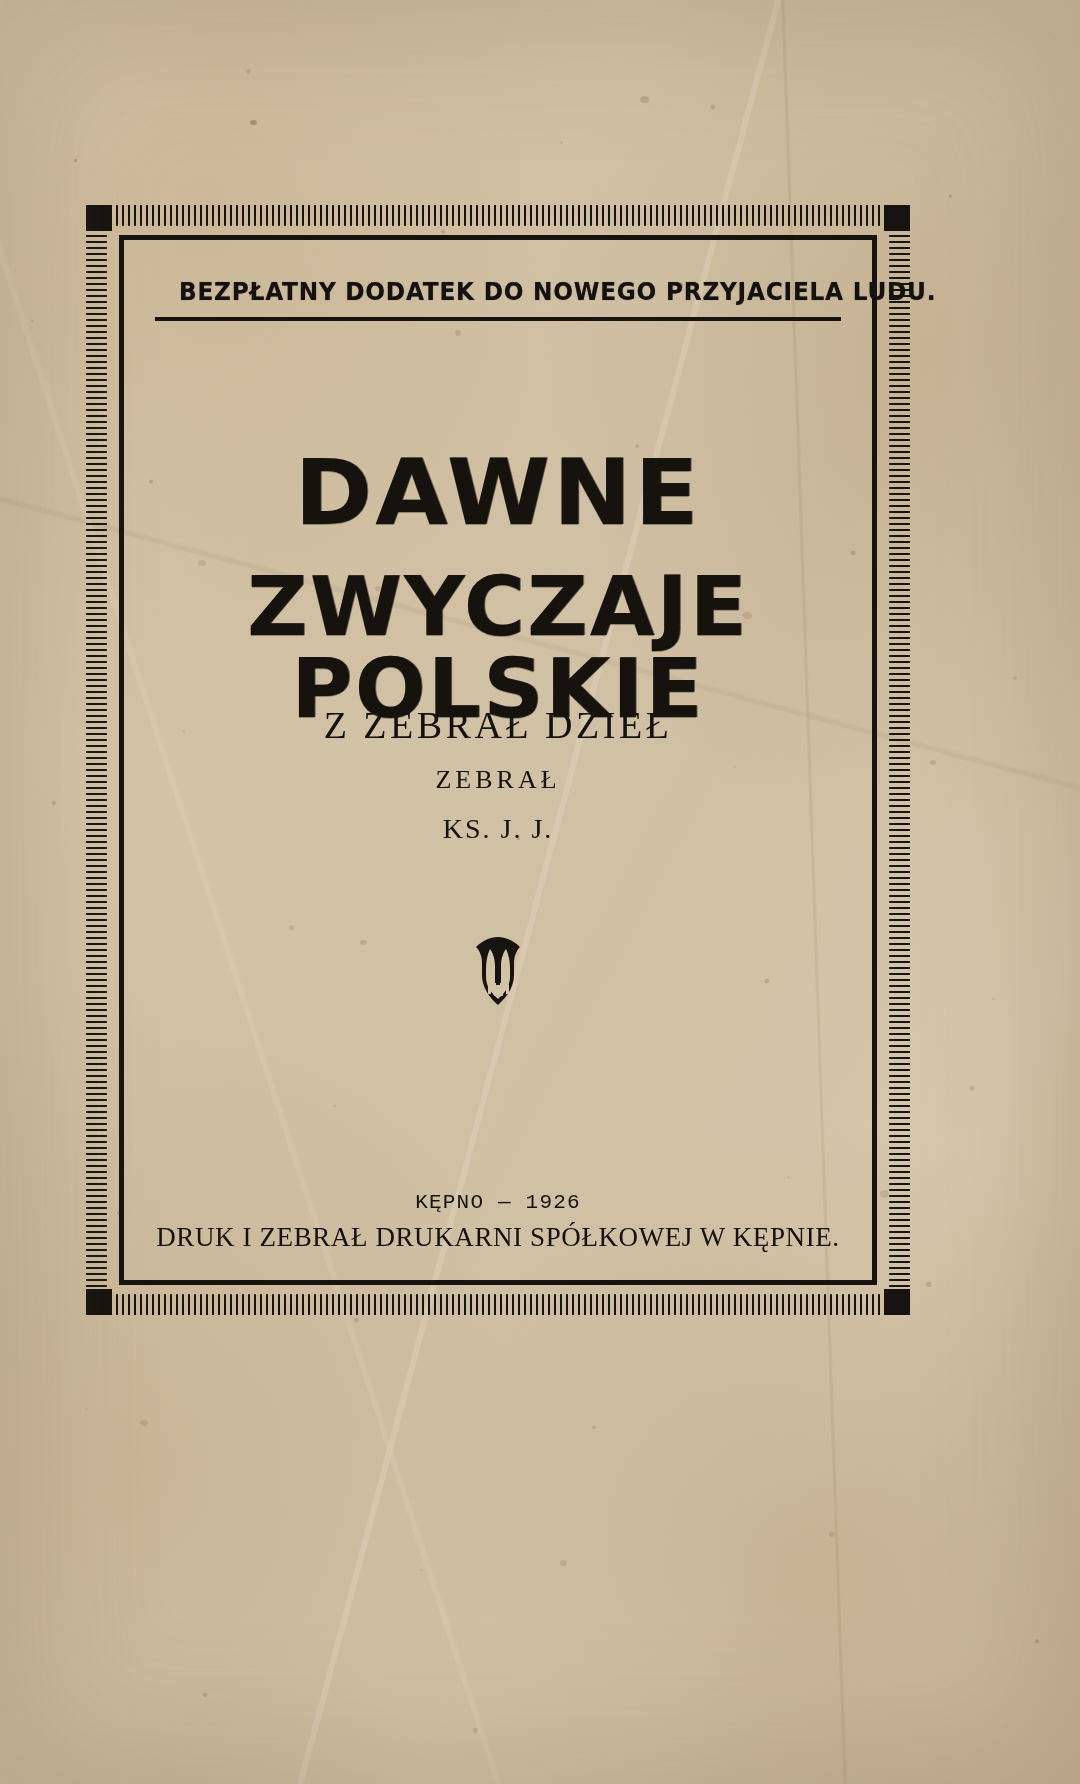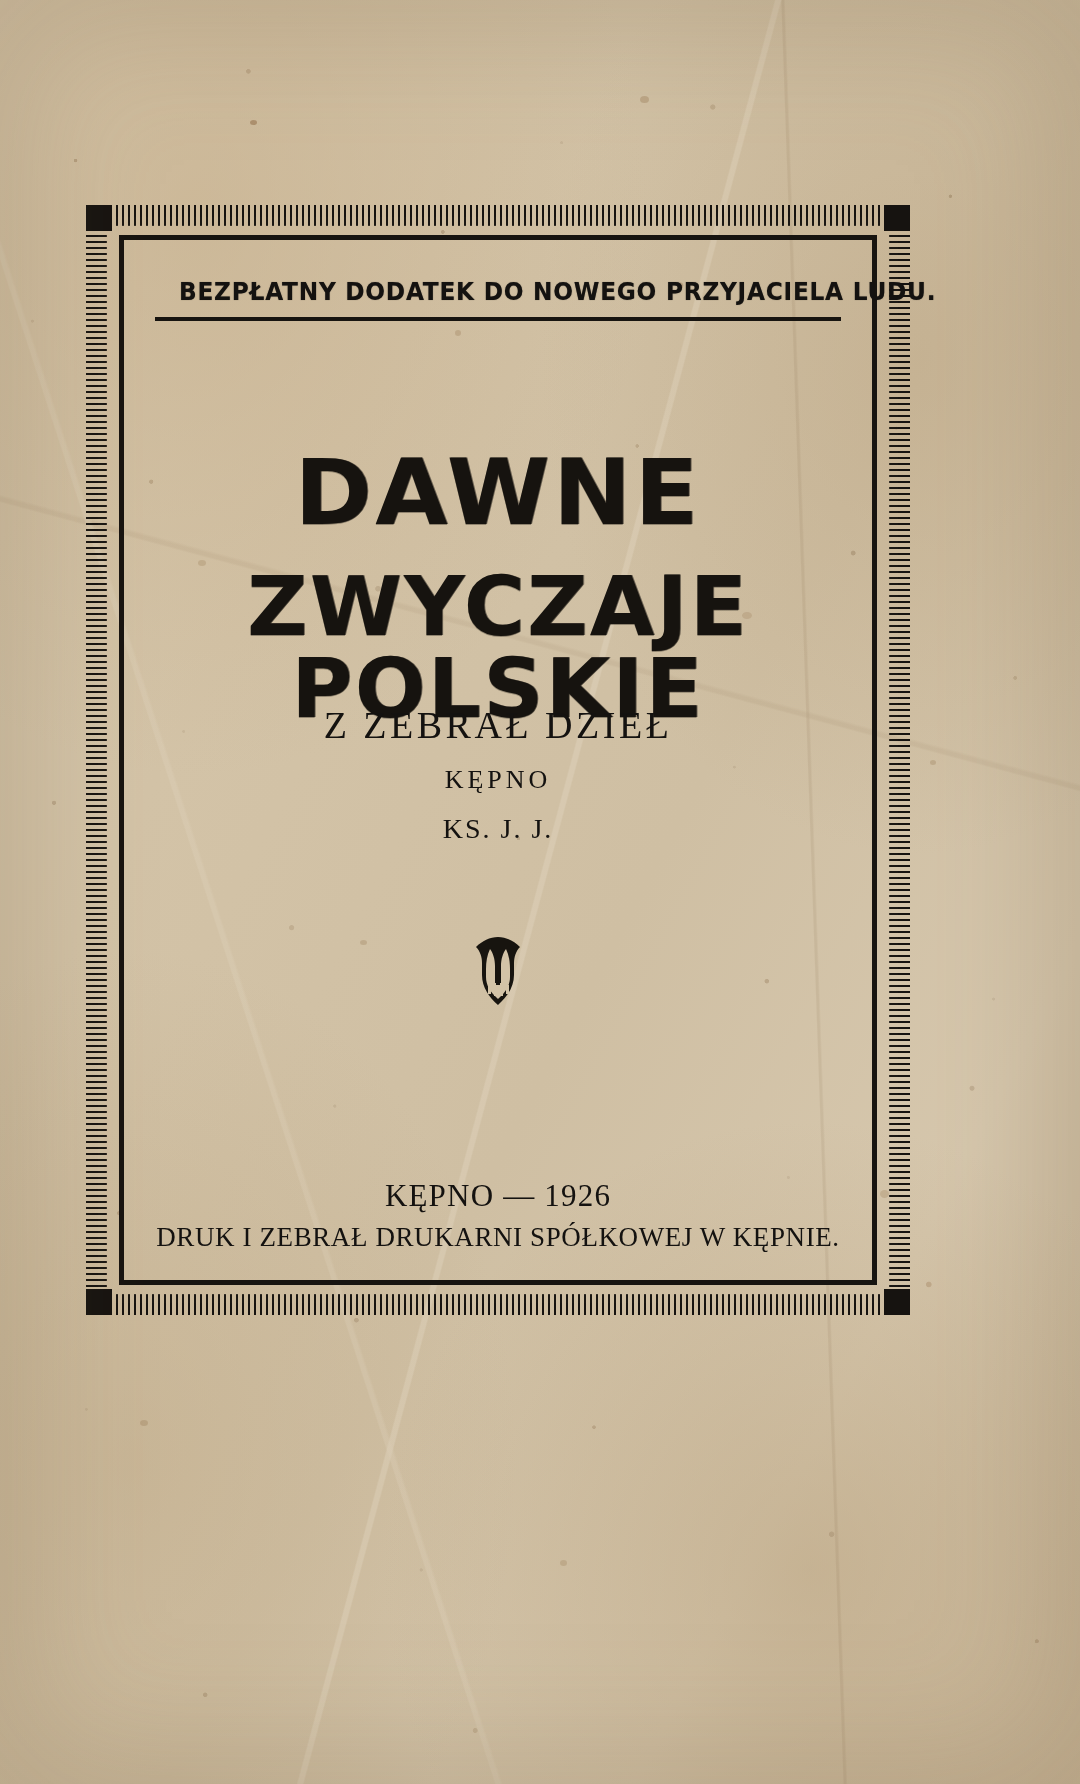--- a/index.html
+++ b/index.html
@@ -256,22 +256,22 @@
     width: 76px;
     height: 72px;
   }
 
   .imprint {
     position: absolute;
     left: 0; right: 0;
     bottom: 32px;
   }
   .imprint-place {
-    font-family: Liberation Serif, serif;
-    font-size: 31px;
+    font-family: Liberation Mono, monospace;
+    font-size: 21px;
     letter-spacing: 1.2px;
     margin-bottom: 8px;
   }
   .imprint-printer {
     font-family: "Liberation Serif", serif;
     font-size: 27px;
     letter-spacing: 0.6px;
   }
 
   
@@ -325,21 +325,21 @@
 
     <div class="subtitle-top">BEZPŁATNY DODATEK DO NOWEGO PRZYJACIELA LUDU.</div>
     <div class="rule-top"></div>
 
     <div class="title">
       <div class="title-line1">DAWNE</div>
       <div class="title-line2">ZWYCZAJE POLSKIE</div>
     </div>
 
     <div class="byline1">Z ZEBRAŁ DZIEŁ</div>
-    <div class="byline2">KĘPNO</div>
+    <div class="byline2">ZEBRAŁ</div>
     <div class="byline3">KS. J. J.</div>
 
     <div class="ornament">
       <svg viewBox="0 0 76 72" width="76" height="72" aria-hidden="true">
         <g fill="#17140f">
           <path d="M38 2 C30 2 22 6 16 12 C20 16 22 22 22 28 L22 40 C22 52 29 62 38 70 C47 62 54 52 54 40 L54 28 C54 22 56 16 60 12 C54 6 46 2 38 2 Z"></path>
         </g>
         <g fill="#d3c3a7">
           <path d="M30 14 C27 20 26 27 26 34 L26 42 C26 50 30 57 38 64 C46 57 50 50 50 42 L50 34 C50 27 49 20 46 14 C43 18 41 24 41 31 L41 48 L35 48 L35 31 C35 24 33 18 30 14 Z"></path>
           <rect x="28" y="50" width="3" height="9"></rect>

